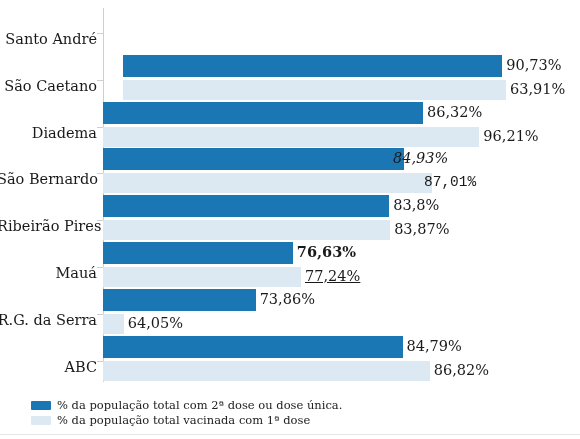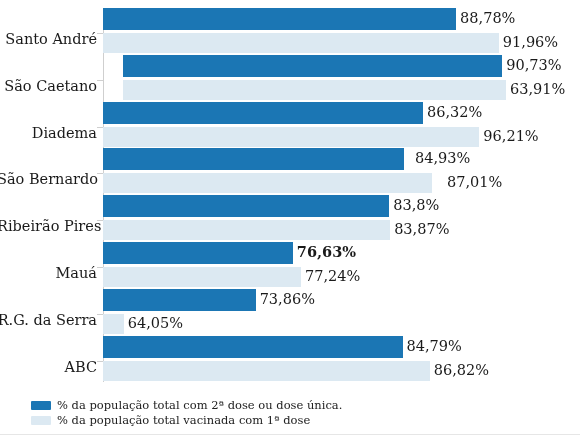--- a/index.html
+++ b/index.html
@@ -82,55 +82,49 @@
       <span class="cat-label" style="top: 32px;">Santo André</span>
       <span class="cat-label" style="top: 78.8px;">São Caetano</span>
       <span class="cat-label" style="top: 125.6px;">Diadema</span>
       <span class="cat-label" style="top: 172.4px;">São Bernardo</span>
       <span class="cat-label" style="top: 219.2px;">Ribeirão Pires</span>
       <span class="cat-label" style="top: 266px;">Mauá</span>
       <span class="cat-label" style="top: 312.8px;">R.G. da Serra</span>
       <span class="cat-label" style="top: 359.6px;">ABC</span>
     </div>
   <div id="plot">
-      <div class="row" style="top: 0px; height: 46px;">
-        <div class="bar dose2" style="width: 353.114px;"></div>
-        <span class="val v2" style="left: 357.114px;">88,78%</span>
-        <div class="bar dose1" style="width: 395.843px;"></div>
-        <span class="val v1" style="left: 399.843px;">91,96%</span>
-      </div>
       <div class="row" style="top: 46.8px; height: 37px; margin-left: 20px;">
         <div class="bar dose2" style="width: 379.316px;"></div>
         <span class="val v2" style="left: 383.316px;">90,73%</span>
         <div class="bar dose1" style="width: 383.078px;"></div>
         <span class="val v1" style="left: 387.078px;">63,91%</span>
       </div>
       <div class="row" style="top: 93.6px; height: 46px;">
         <div class="bar dose2" style="width: 320.06px;"></div>
         <span class="val v2" style="left: 324.06px;">86,32%</span>
         <div class="bar dose1" style="width: 376.36px;"></div>
         <span class="val v1" style="left: 380.36px;">96,21%</span>
       </div>
       <div class="row" style="top: 140.4px; height: 46px;">
         <div class="bar dose2" style="width: 301.383px;"></div>
-        <span class="val v2" style="left: 312px;">84,93%</span>
+        <span class="val v2" style="left: 290px; font-style: italic;">84,93%</span>
         <div class="bar dose1" style="width: 329.332px;"></div>
-        <span class="val v1" style="left: 344px;">87,01%</span>
+        <span class="val v1" style="left: 321px; font-family: Liberation Mono, monospace;">87,01%</span>
       </div>
       <div class="row" style="top: 187.2px; height: 46px;">
         <div class="bar dose2" style="width: 286.2px;"></div>
         <span class="val v2" style="left: 290.2px;">83,8%</span>
         <div class="bar dose1" style="width: 287.141px;"></div>
         <span class="val v1" style="left: 291.141px;">83,87%</span>
       </div>
       <div class="row" style="top: 234px; height: 46px;">
         <div class="bar dose2" style="width: 189.859px;"></div>
         <span class="val v2" style="left: 193.859px; font-weight: bold;">76,63%</span>
         <div class="bar dose1" style="width: 198.056px;"></div>
-        <span class="val v1" style="left: 202.056px;">77,24%</span>
+        <span class="val v1" style="left: 202.056px; text-decoration: underline;">77,24%</span>
       </div>
       <div class="row" style="top: 280.8px; height: 46px;">
         <div class="bar dose2" style="width: 152.64px;"></div>
         <span class="val v2" style="left: 156.64px;">73,86%</span>
         <div class="bar dose1" style="width: 20.8268px;"></div>
         <span class="val v1" style="left: 24.8268px;">64,05%</span>
       </div>
       <div class="row" style="top: 327.6px; height: 46px; padding-left: 37px;">
         <div class="bar dose2" style="width: 299.502px;"></div>
         <span class="val v2" style="left: 303.502px;">84,79%</span>

